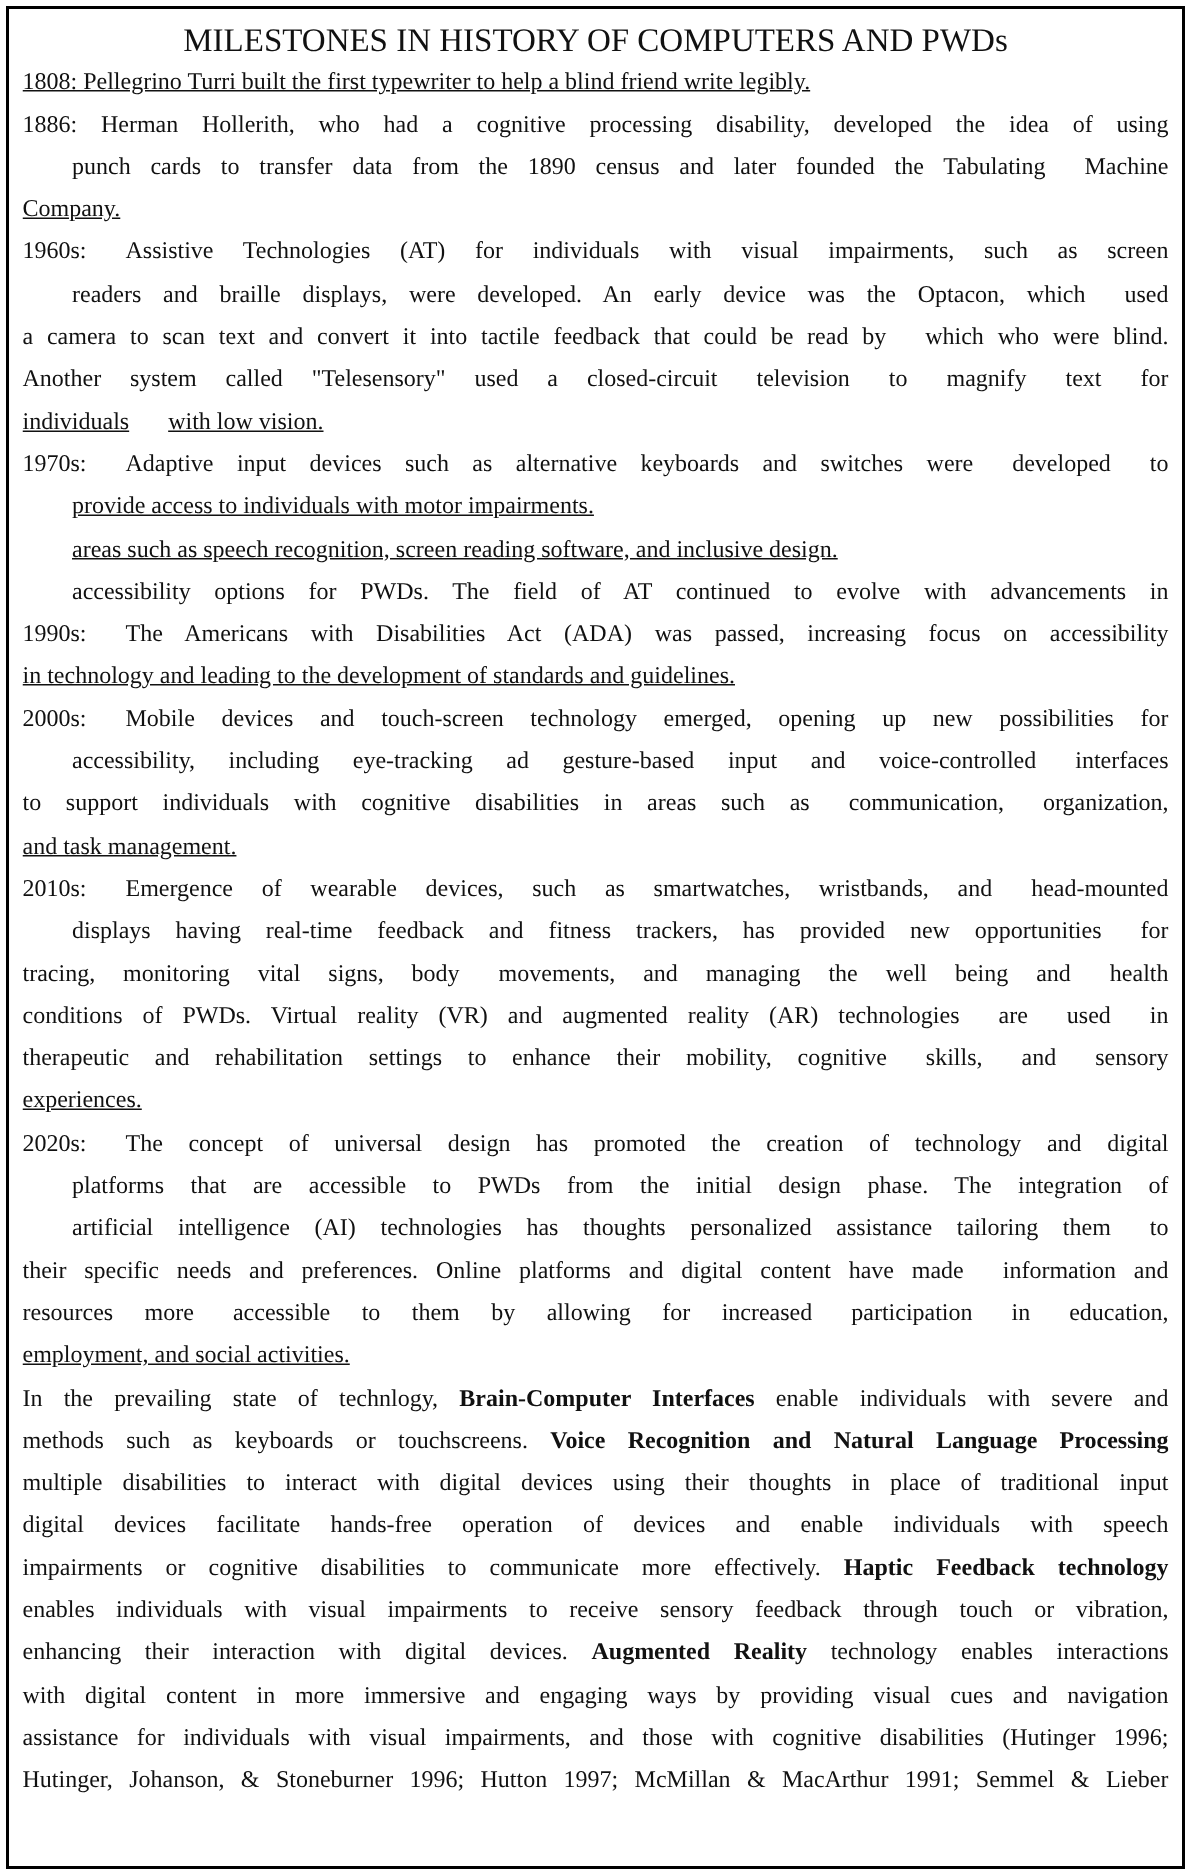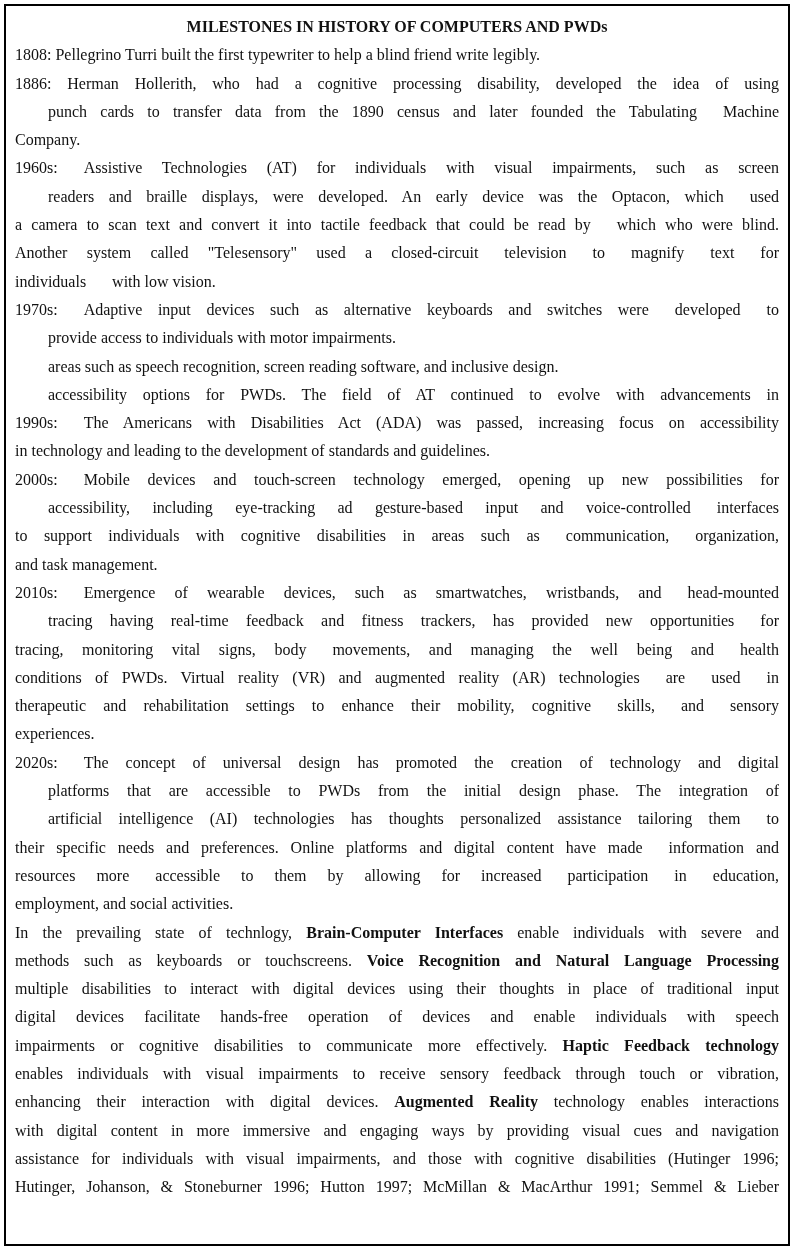--- a/index.html
+++ b/index.html
@@ -19,39 +19,40 @@
   .page-border {
     position: absolute;
     top: 4px; left: 4px; right: 4px; bottom: 4px;
     border: 2px solid #000000;
     padding: 7px 9px 4px 9px;
     box-sizing: border-box;
     overflow: hidden;
   }
   .doc-title {
     text-align: center;
-    font-weight: bold;
-    font-size: 16px;
+    font-weight: normal;
+    font-size: 22px;
     line-height: 28.3px;
     height: 28.3px;
     overflow: hidden;
   }
   .line {
     font-size: 16px;
     line-height: 28.3px;
     height: 28.3px;
     overflow: hidden;
   }
   .line.aj {
     text-align: justify;
     text-align-last: justify;
   }
   .line.al {
     text-align: right;
     text-align-last: left;
+    text-decoration: underline;
   }
   .line.ind {
     padding-left: 33px;
   }
   .line .b {
     font-weight: bold;
     margin-top: 24px;
   }
   .tab {
     display: inline-block;
@@ -79,21 +80,21 @@
         <div class="line al ind"><span>provide access to individuals with motor impairments.</span></div>
         <div class="line al ind"><span>areas such as speech recognition, screen reading software, and inclusive design.</span></div>
         <div class="line aj ind"><span>accessibility options for PWDs. The field of AT continued to evolve with advancements in</span></div>
         <div class="line aj"><span>1990s:</span><span class="tab"></span><span>The Americans with Disabilities Act (ADA) was passed, increasing focus on accessibility</span></div>
         <div class="line al"><span>in technology and leading to the development of standards and guidelines.</span></div>
         <div class="line aj"><span>2000s:</span><span class="tab"></span><span>Mobile devices and touch-screen technology emerged, opening up new possibilities for</span></div>
         <div class="line aj ind"><span>accessibility, including eye-tracking ad gesture-based input and voice-controlled</span><span class="tab"></span><span>interfaces</span></div>
         <div class="line aj"><span>to support individuals with cognitive disabilities in areas such as</span><span class="tab"></span><span>communication,</span><span class="tab"></span><span>organization,</span></div>
         <div class="line al"><span>and task management.</span></div>
         <div class="line aj"><span>2010s:</span><span class="tab"></span><span>Emergence of wearable devices, such as smartwatches, wristbands, and</span><span class="tab"></span><span>head-mounted</span></div>
-        <div class="line aj ind"><span>tracing having real-time feedback and fitness trackers, has provided new opportunities</span><span class="tab"></span><span>for</span></div>
+        <div class="line aj ind"><span>displays having real-time feedback and fitness trackers, has provided new opportunities</span><span class="tab"></span><span>for</span></div>
         <div class="line aj"><span>tracing, monitoring vital signs, body</span><span class="tab"></span><span>movements, and managing the well being and</span><span class="tab"></span><span>health</span></div>
         <div class="line aj"><span>conditions of PWDs. Virtual reality (VR) and augmented reality (AR) technologies</span><span class="tab"></span><span>are</span><span class="tab"></span><span>used</span><span class="tab"></span><span>in</span></div>
         <div class="line aj"><span>therapeutic and rehabilitation settings to enhance their mobility, cognitive</span><span class="tab"></span><span>skills,</span><span class="tab"></span><span>and</span><span class="tab"></span><span>sensory</span></div>
         <div class="line al"><span>experiences.</span></div>
         <div class="line aj"><span>2020s:</span><span class="tab"></span><span>The concept of universal design has promoted the creation of technology and digital</span></div>
         <div class="line aj ind"><span>platforms that are accessible to PWDs from the initial design phase. The integration of</span></div>
         <div class="line aj ind"><span>artificial intelligence (AI) technologies has thoughts personalized assistance tailoring them</span><span class="tab"></span><span>to</span></div>
         <div class="line aj"><span>their specific needs and preferences. Online platforms and digital content have made</span><span class="tab"></span><span>information and</span></div>
         <div class="line aj"><span>resources more</span><span class="tab"></span><span>accessible to them by allowing for increased</span><span class="tab"></span><span>participation</span><span class="tab"></span><span>in</span><span class="tab"></span><span>education,</span></div>
         <div class="line al"><span>employment, and social activities.</span></div>

